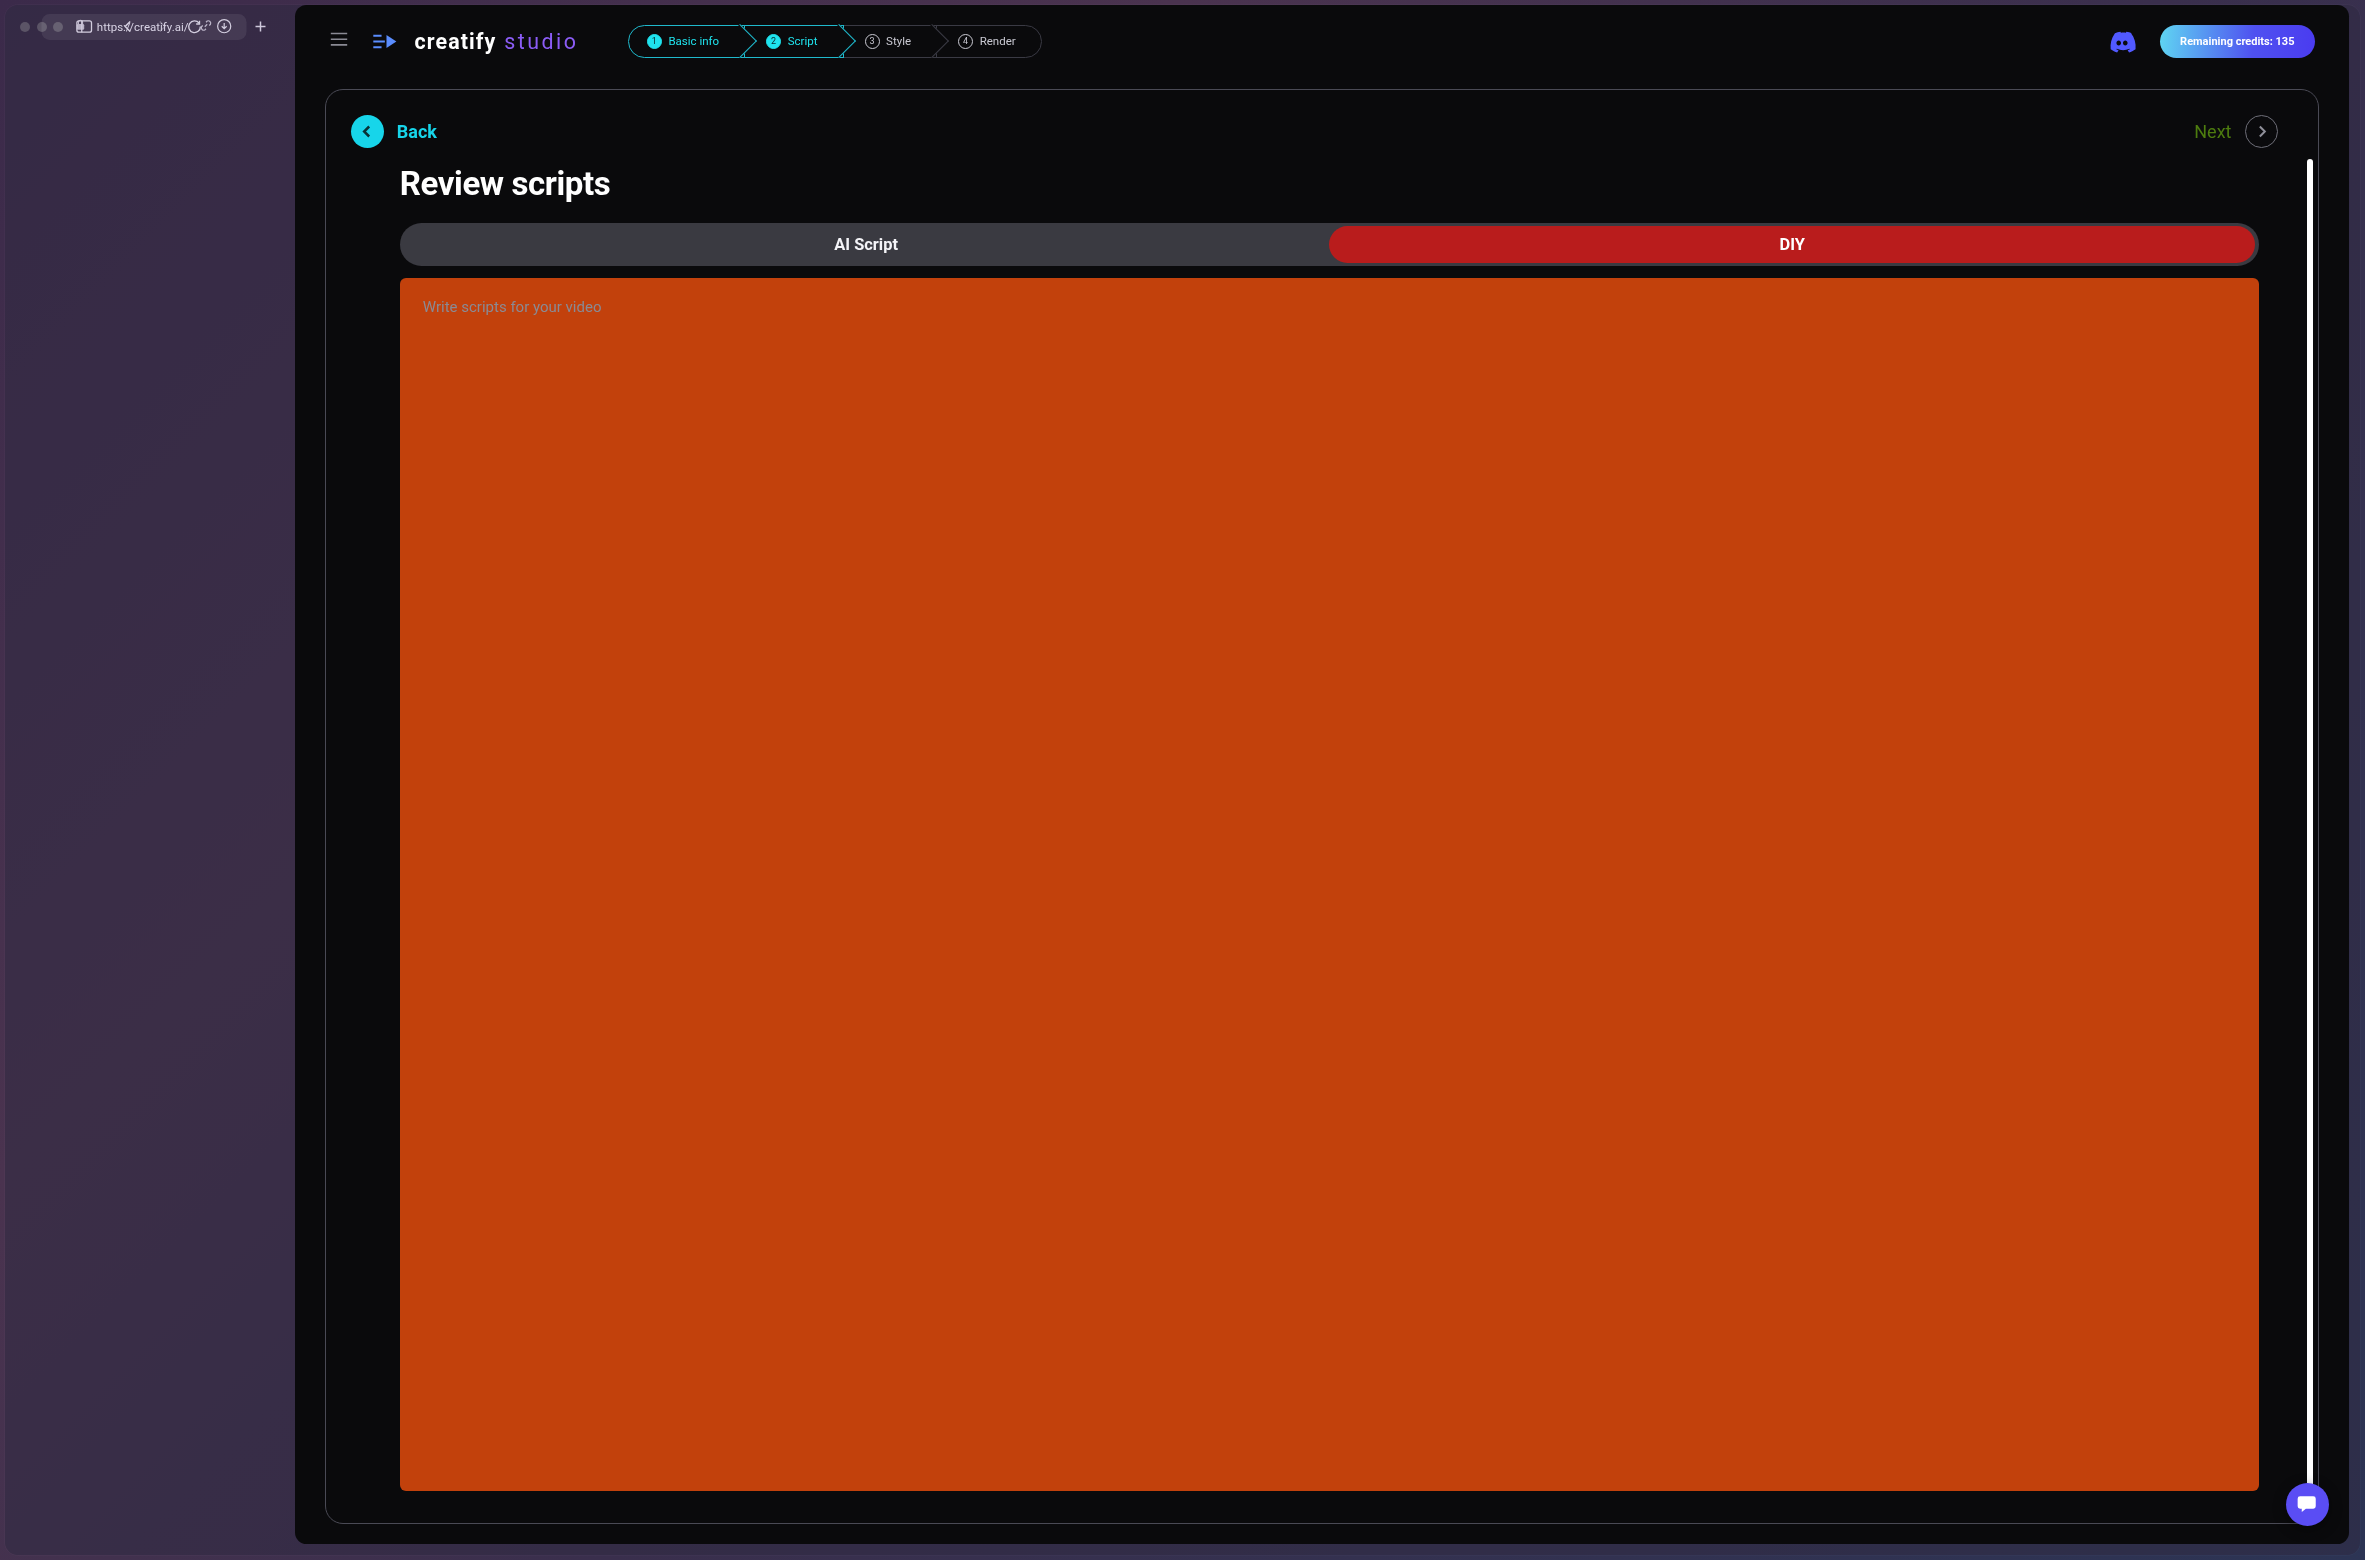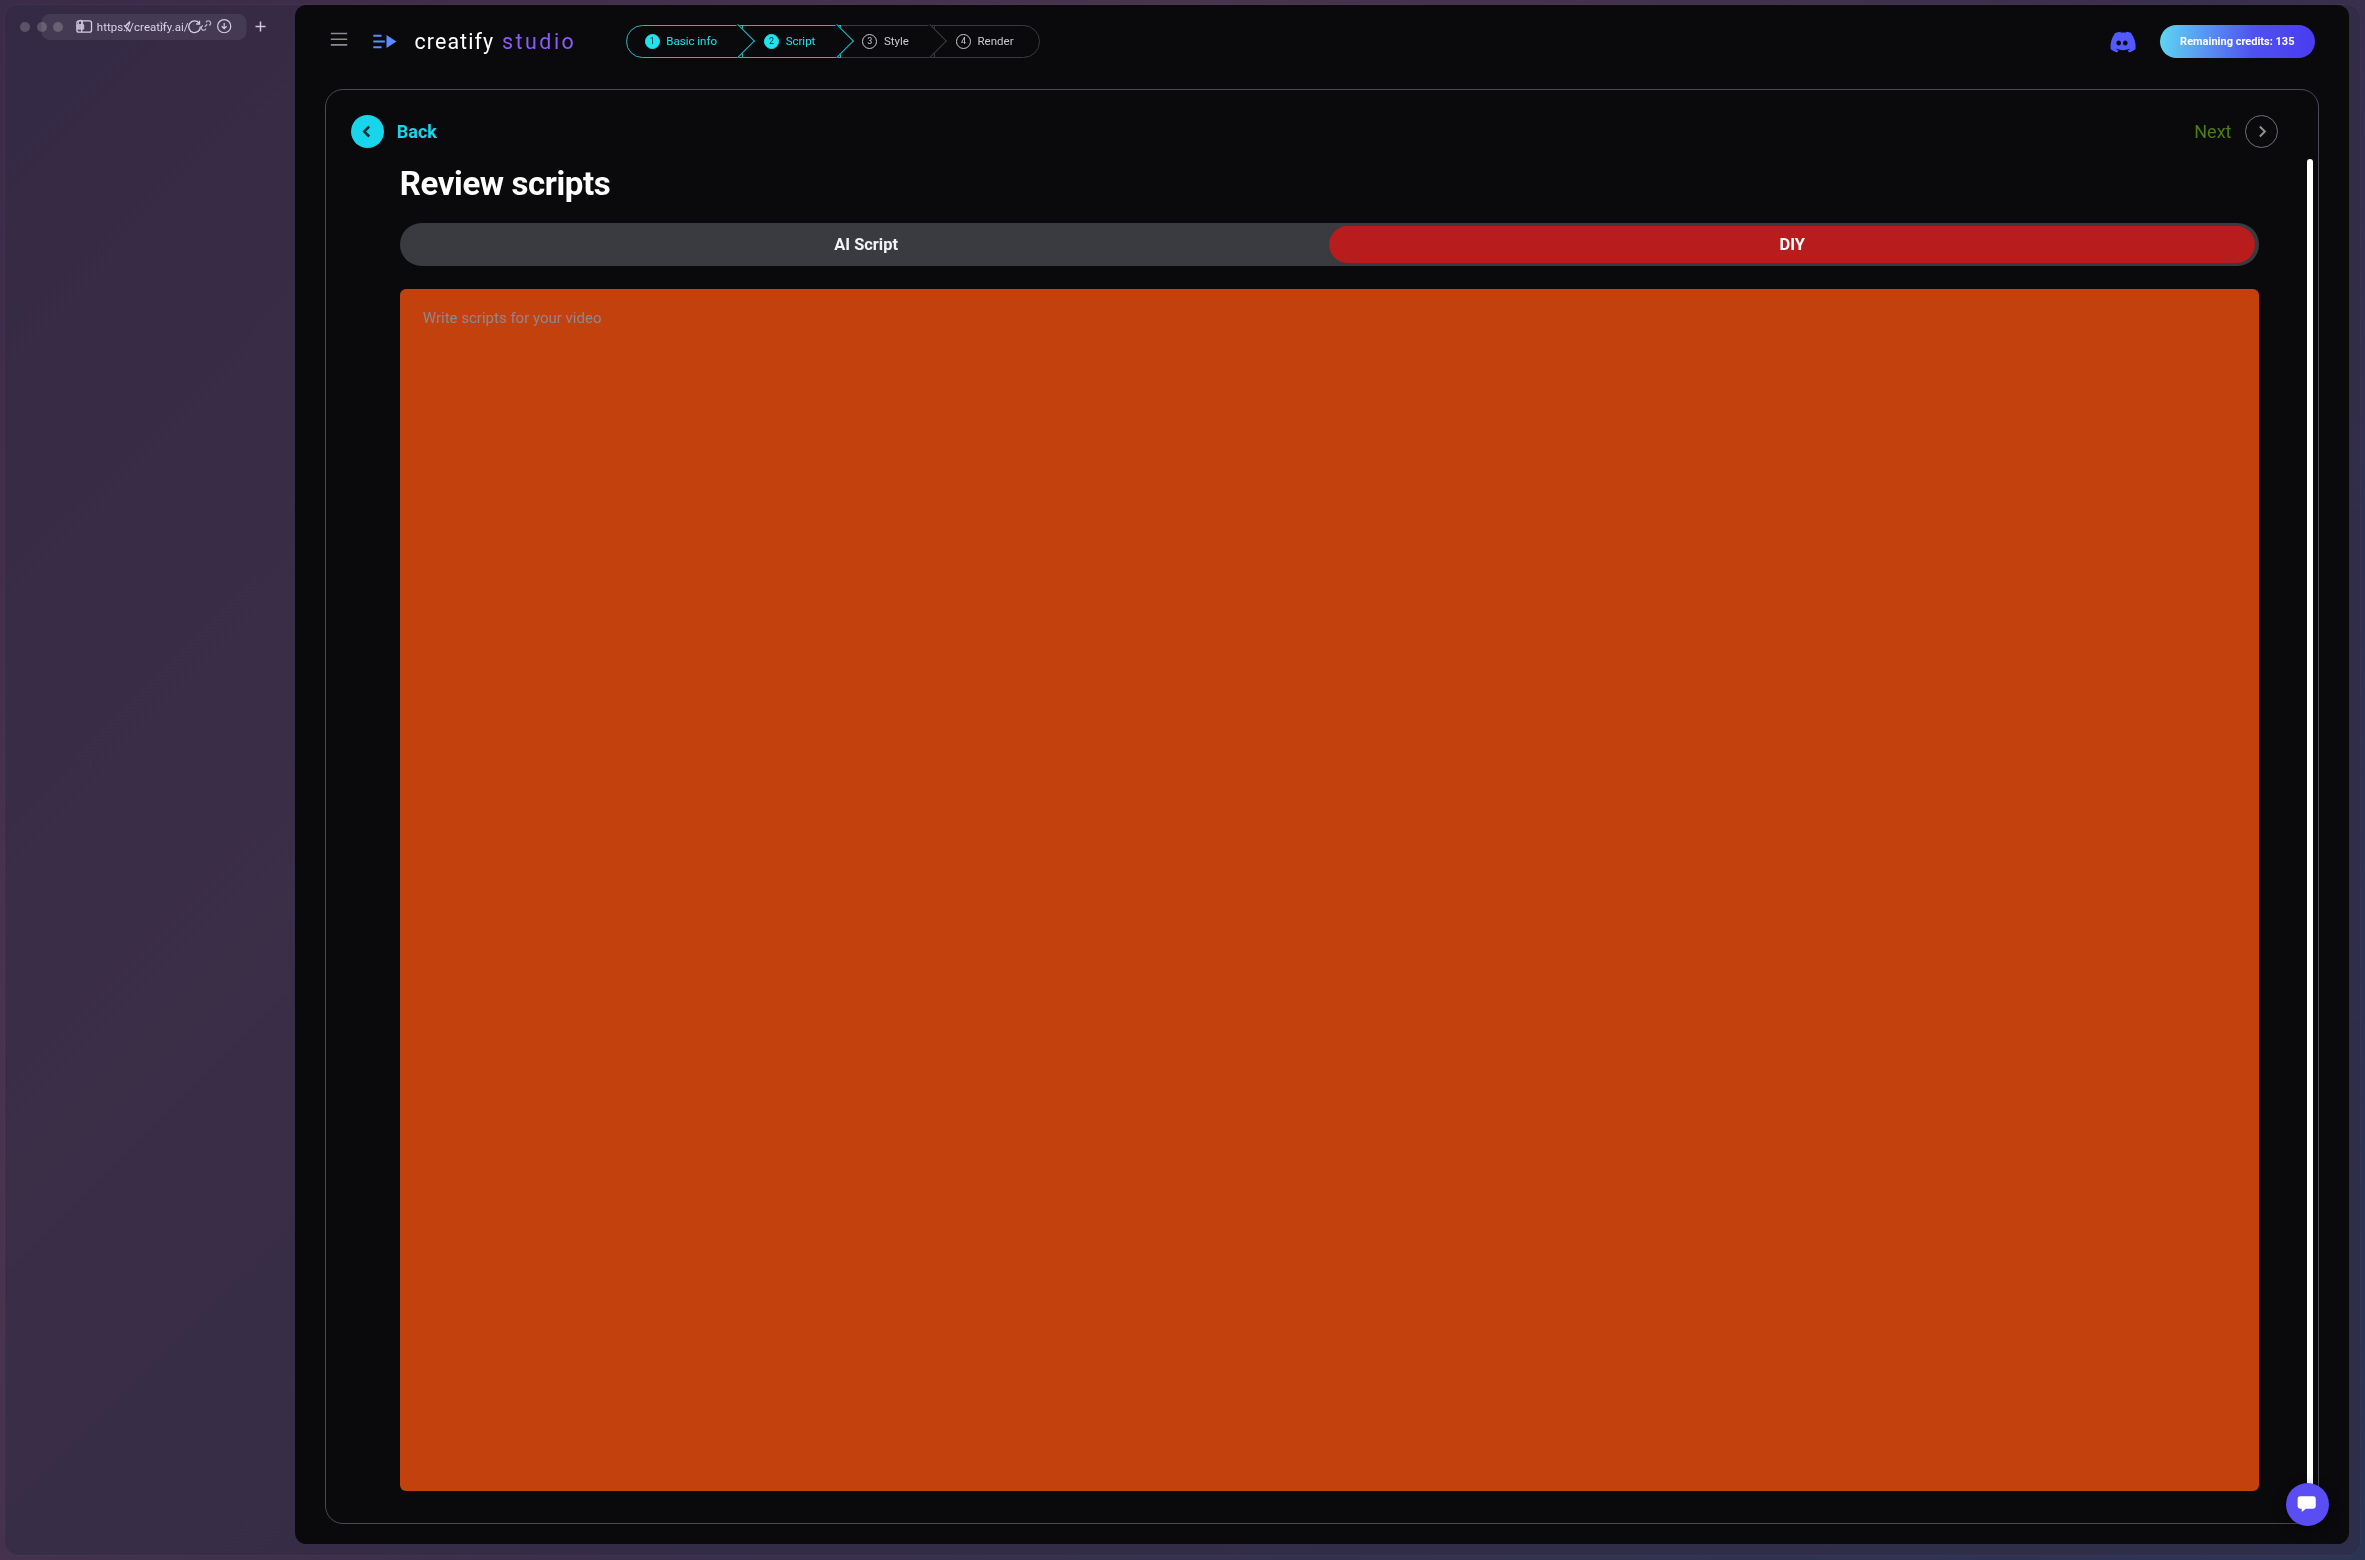--- a/index.html
+++ b/index.html
@@ -85,21 +85,21 @@
     color:#5a8dff;
     width:36px; height:36px;
     display:flex; align-items:center; justify-content:center;
   }
   .logo-text {
     font-size:21.4px;
     color:#fff;
     letter-spacing:2.5px;
     font-weight:300;
   }
-  .logo-text .bold { font-weight:400; letter-spacing:1.1px;}
+  .logo-text .bold { font-weight:700; letter-spacing:1.1px;}
   .logo-text .thin { color:#8b5cf6; font-weight:400;text-align:center; }
 
   
   .stepper {
     display:flex;
     margin-left: 33px;
   }
   .chevron {
     position:relative;
     height:33px;
@@ -225,21 +225,21 @@
     letter-spacing:-0.4px;
     margin-bottom:20px;
   }
 
   .seg {
     background:#3a3a41;
     border-radius:25px;
     height:43px;
     display:flex;
     padding:3.3px;
-    margin-bottom:23px;
+    margin-bottom:12px;
   }
   .seg-btn {
     flex:1;
     display:flex; align-items:center; justify-content:center;
     font-size:16.4px; font-weight:700;
     color:#fff;
     border-radius:21.4px;
     cursor:pointer;
   }
   .seg-btn.inactive { color:#f4f4f8; }

